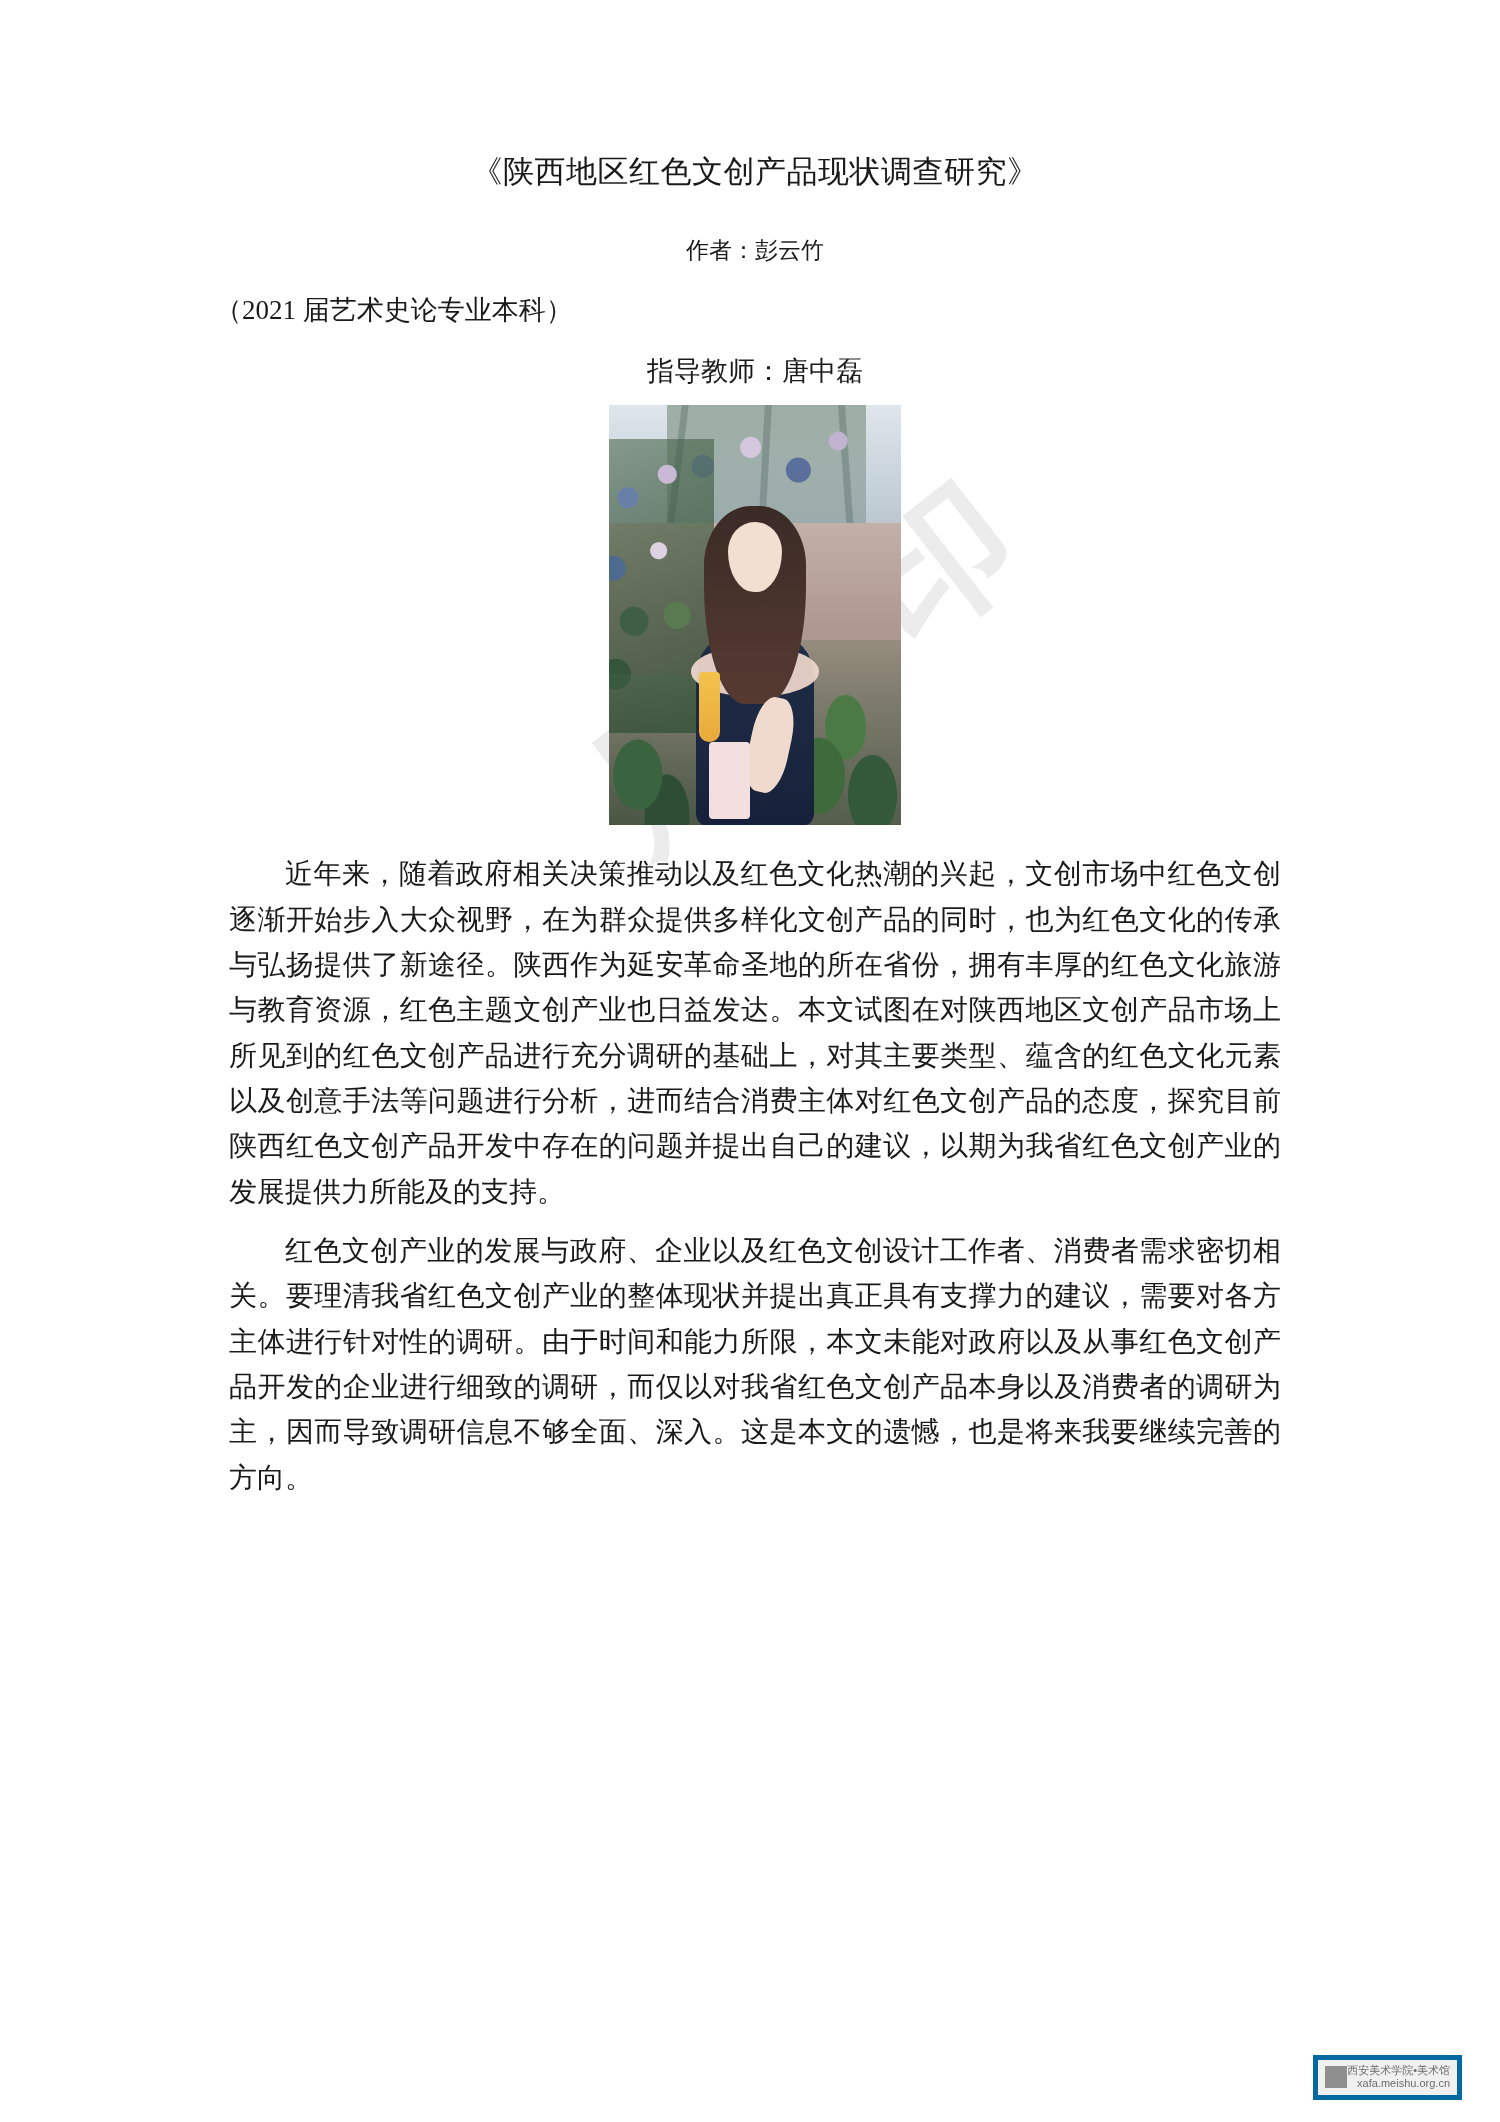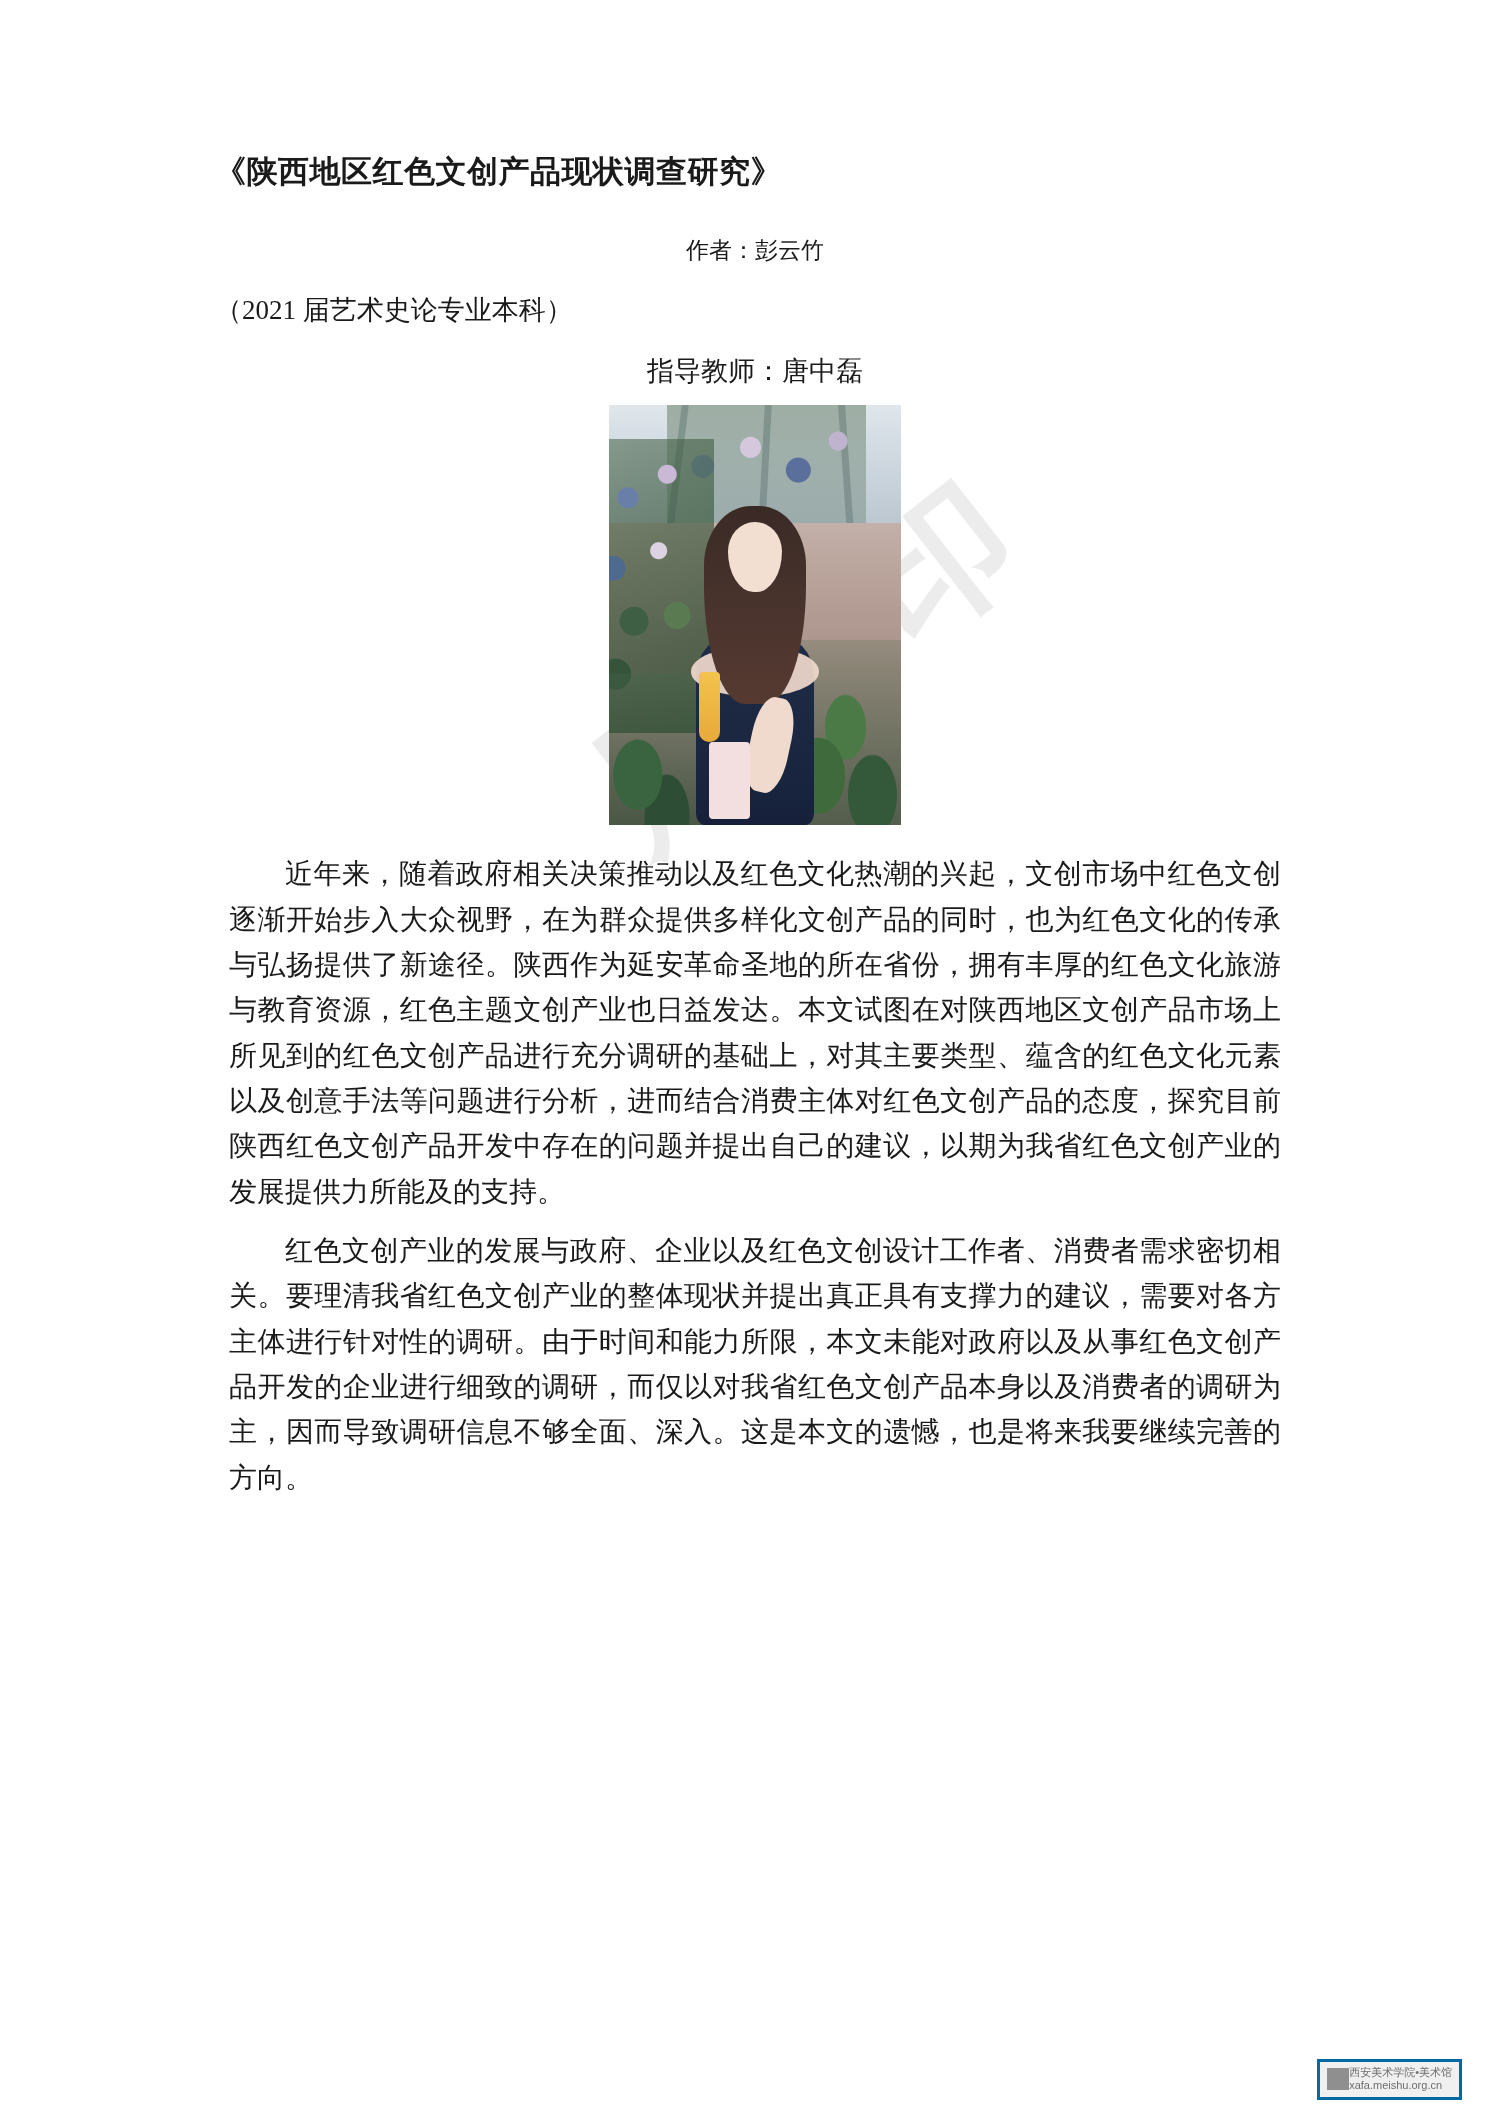--- a/index.html
+++ b/index.html
@@ -17,22 +17,23 @@
   }
   .page {
     position: relative;
     width: 1500px;
     min-height: 2122px;
     box-sizing: border-box;
     padding: 150px 205px 40px 215px;
     background: #ffffff;
   }
   .doc-title {
+    text-align: center;
     font-size: 31px;
-    font-weight: bold;
+    font-weight: normal;
     letter-spacing: 0.5px;
     margin: 0 0 42px 0;
     line-height: 1.4;
   }
   .byline {
     text-align: center;
     font-size: 23px;
     margin: 0 0 24px 0;
     line-height: 1.4;
   }
@@ -199,22 +200,23 @@
     user-select: none;
     font-family: "Liberation Serif", serif;
   }
   .footer-stamp {
     position: absolute;
     right: 38px;
     bottom: 22px;
     display: flex;
     align-items: center;
     background: #f0f0f0;
-    border: 3px solid #0369a1;
+    border: 5px solid #0369a1;
     padding: 4px 7px;
+    text-align: right;
   }
   .footer-stamp .mark {
     width: 22px;
     height: 22px;
     background: #8f8f8f;
     display: inline-block;
   }
   .footer-stamp .txt {
     font-size: 11px;
     color: #6d6d6d;

